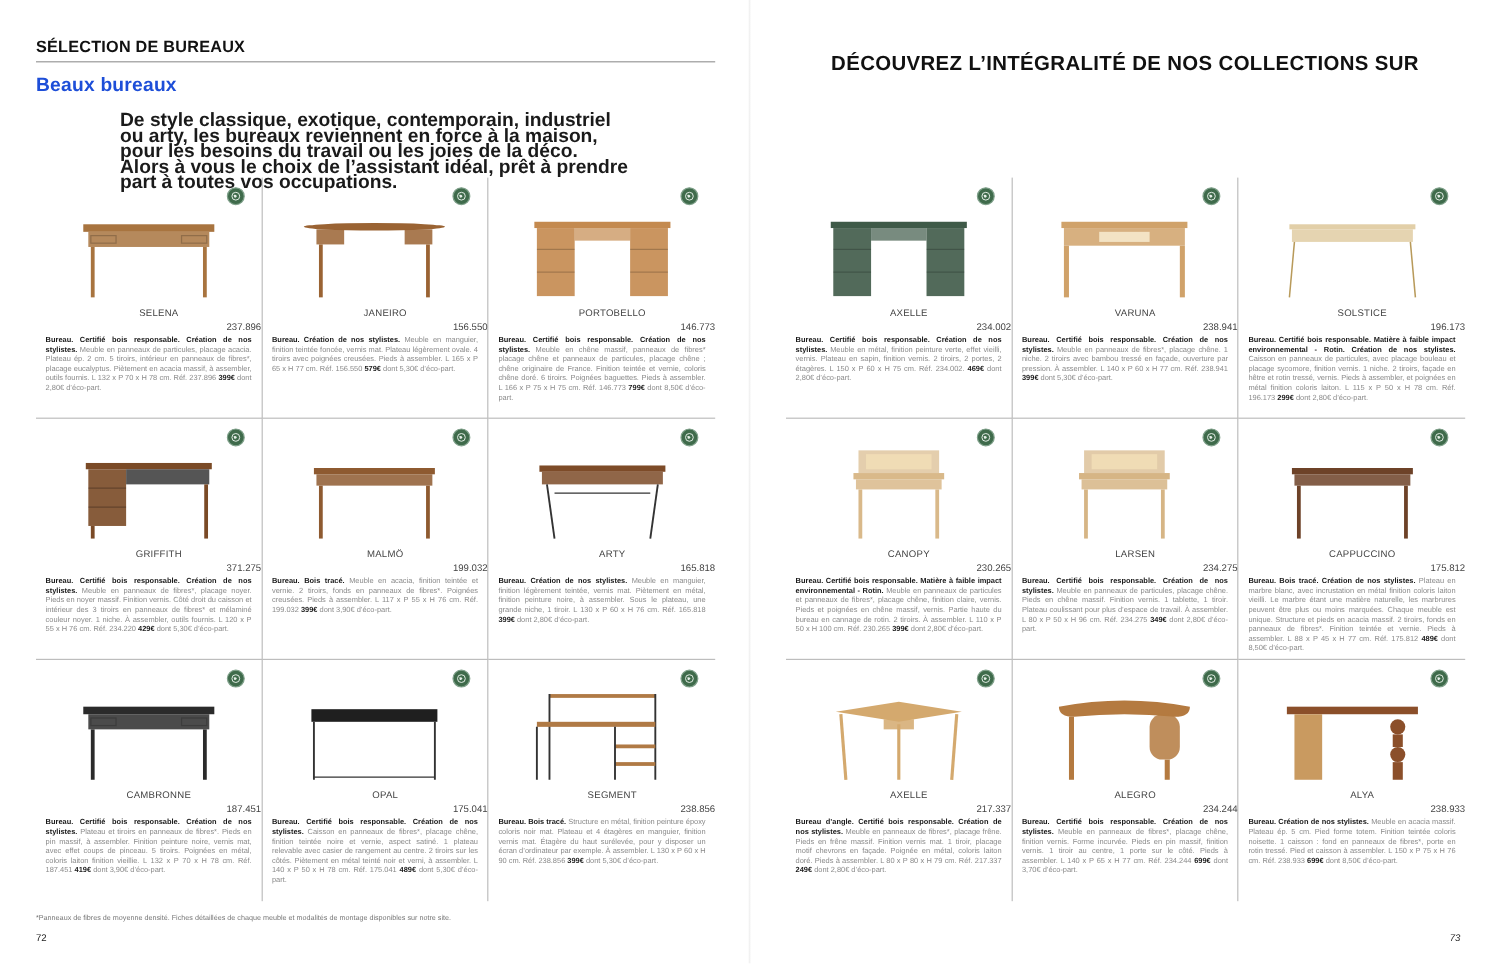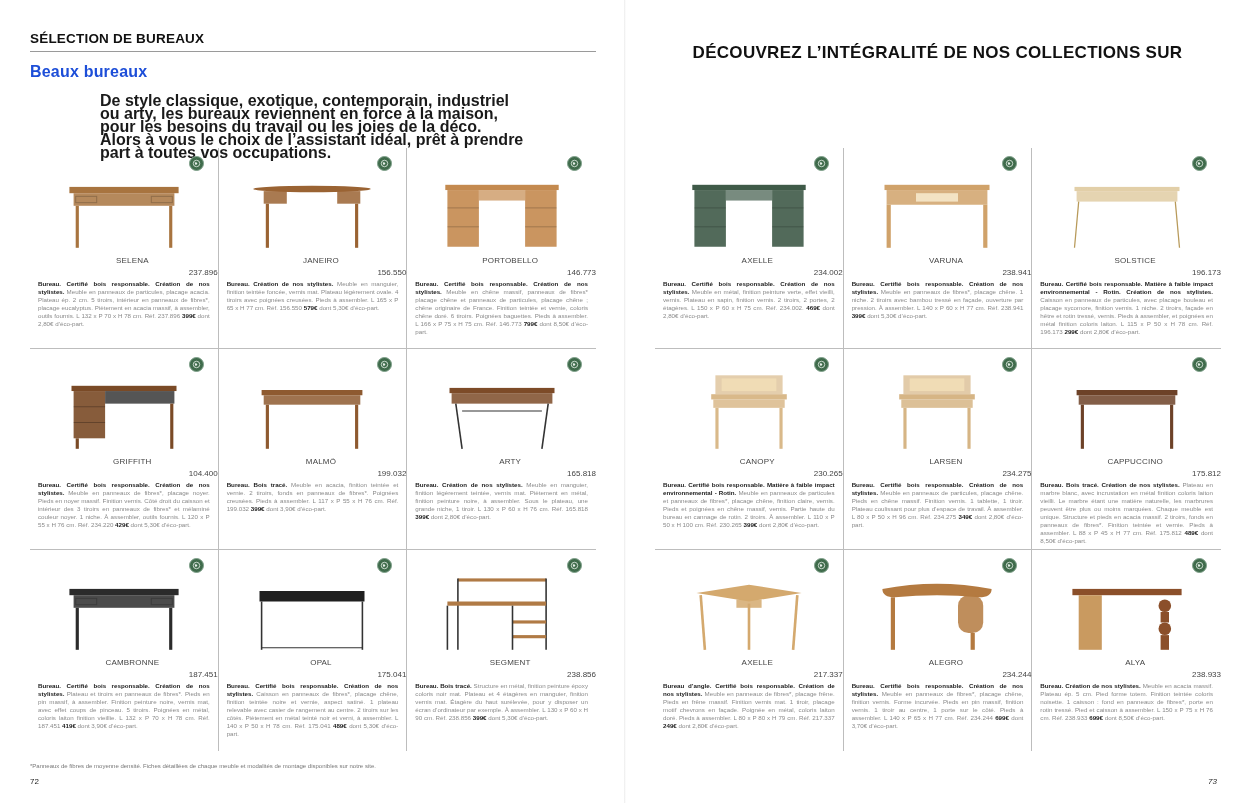--- a/index.html
+++ b/index.html
@@ -130,21 +130,21 @@
             <rect x="10" y="16" width="100" height="5" fill="#7a4a26"></rect>
            <rect x="12" y="21" width="30" height="45" fill="#7a4a26" opacity="0.9"></rect>
            <line x1="12" y1="36" x2="42" y2="36" stroke="#0004"></line>
             <line x1="12" y1="51" x2="42" y2="51" stroke="#0004"></line>
            <rect x="42" y="21" width="66" height="12" fill="#2a2a2a" opacity="0.8"></rect>
            <rect x="14" y="66" width="3" height="10" fill="#7a4a26"></rect>
            <rect x="104" y="33" width="3" height="43" fill="#7a4a26"></rect>
           </svg>
         </div>
       <div class="p-name">GRIFFITH</div>
-      <div class="p-ref">104.400</div>
+      <div class="p-ref">371.275</div>
       <div class="p-desc"><b>Bureau. Certifié bois responsable. Création de nos stylistes.</b> <span>Meuble en panneaux de fibres*, placage noyer. Pieds en noyer massif. Finition vernis. Côté droit du caisson et intérieur des 3 tiroirs en panneaux de fibres* et mélaminé couleur noyer. 1 niche. À assembler, outils fournis. L 120 x P 55 x H 76 cm. Réf. 234.220</span> <span class="price">429€</span> <span>dont 5,30€ d’éco-part.</span></div>
     </div>
       <div class="cell row2 col2">
       <span class="eco-badge">
           <svg viewBox="0 0 10 10">
             <circle cx="5" cy="5" r="3.6" fill="none" stroke="#e6efe8" stroke-width="0.9"></circle>
             <path d="M3 4 Q5 3 6 5 Q5 7 3.5 6" fill="#e6efe8"></path>
           </svg>
         </span>
       <div class="product-img">

